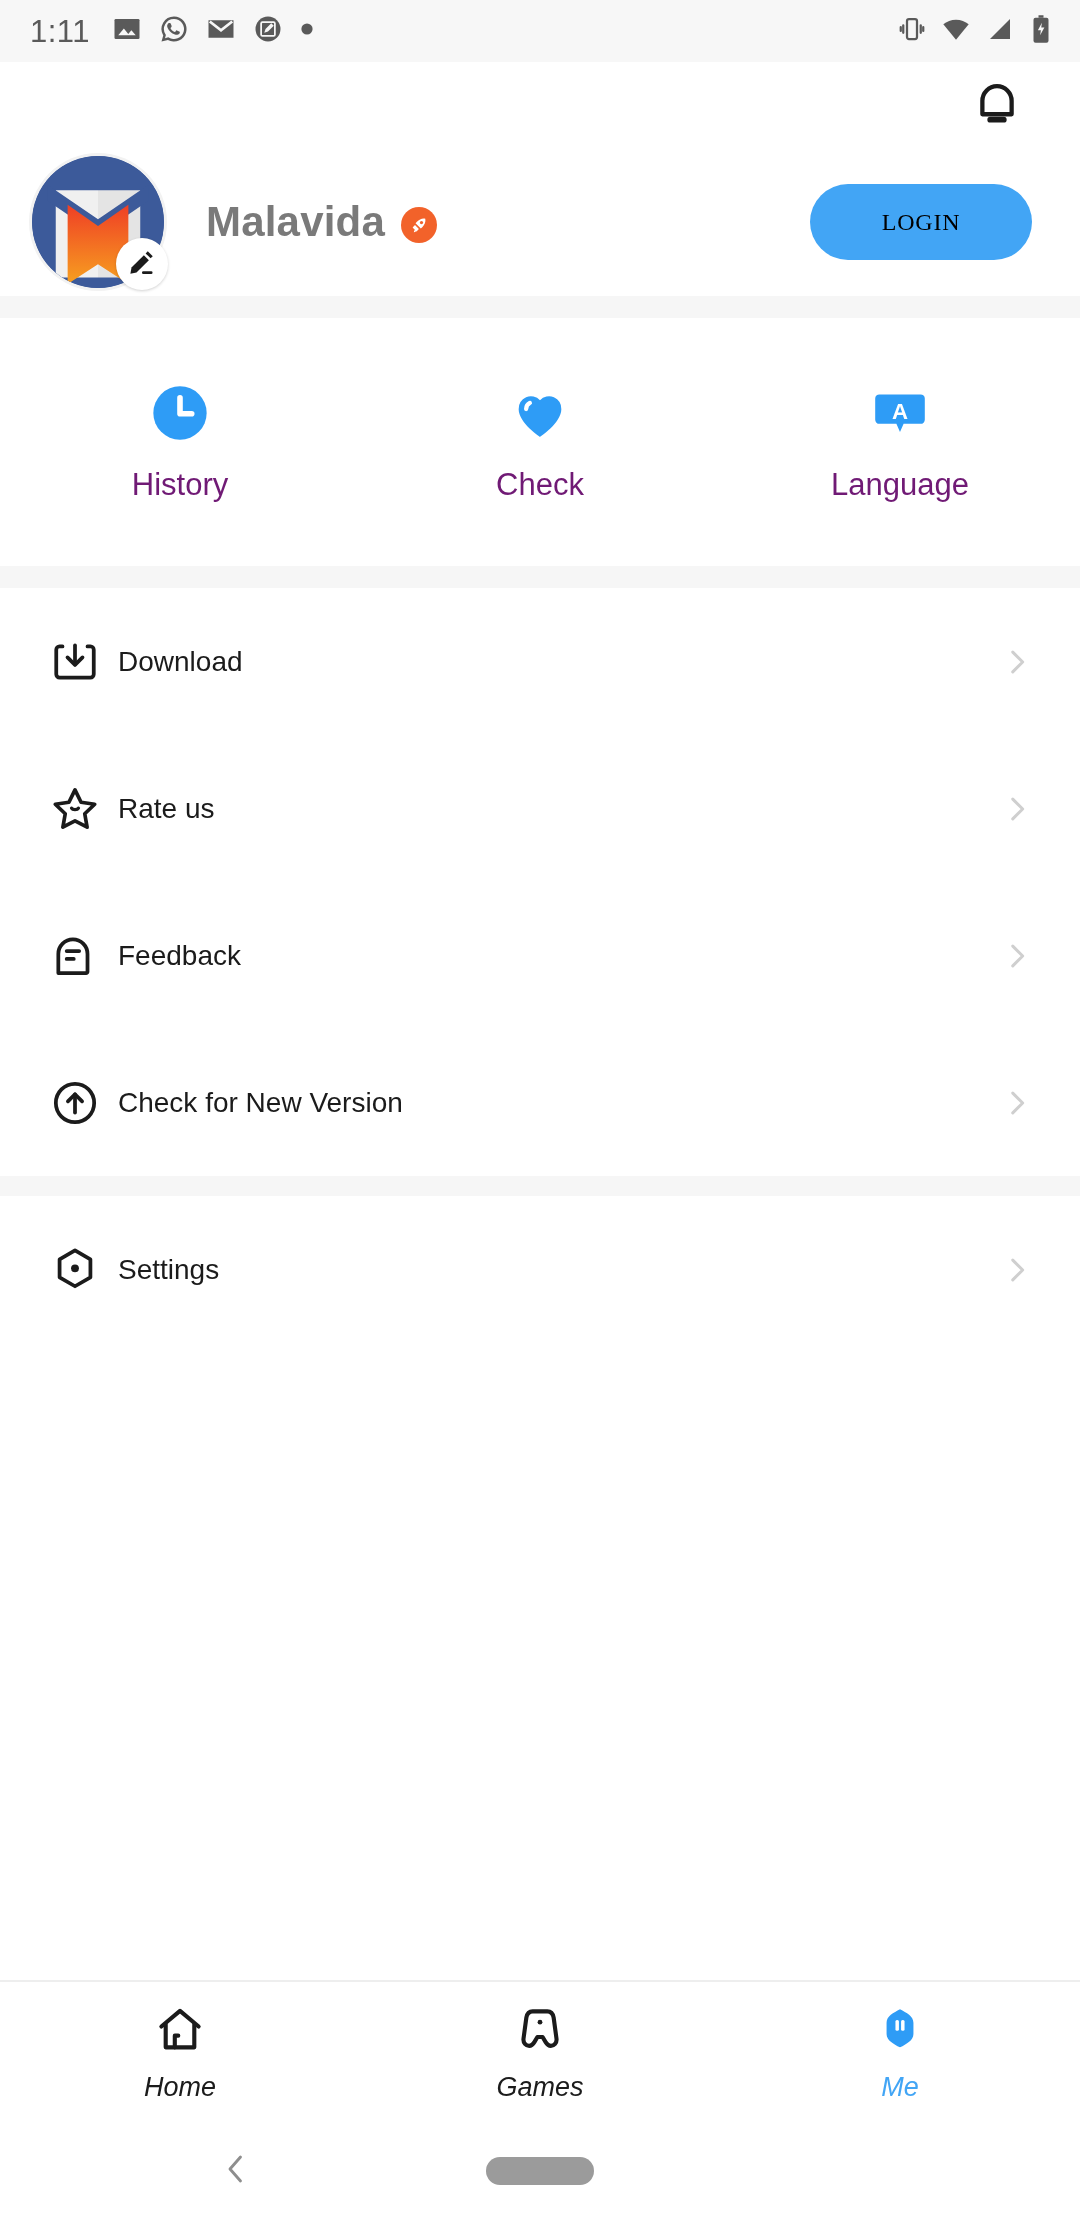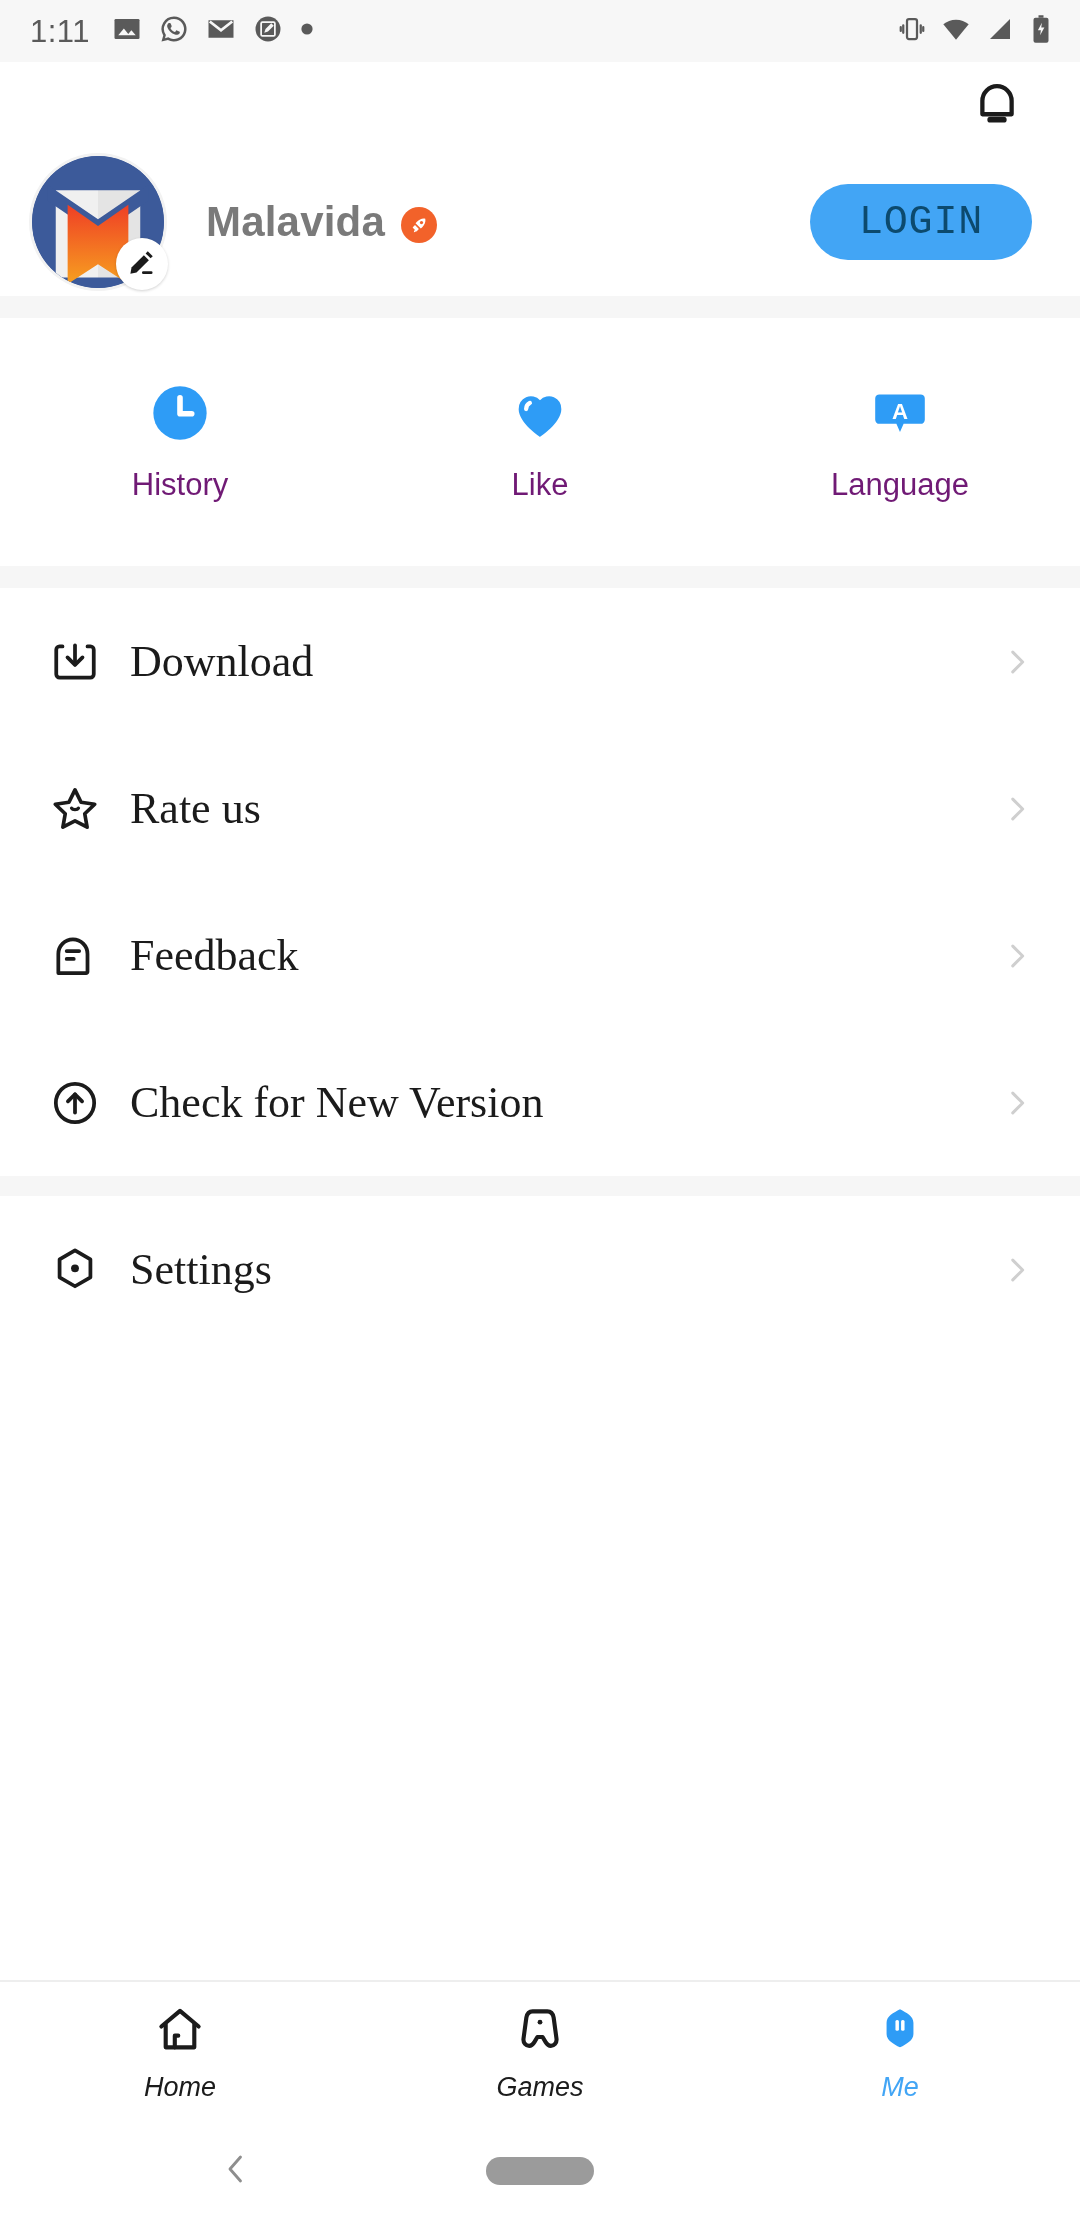--- a/index.html
+++ b/index.html
@@ -59,22 +59,22 @@
   .profile-name { font-size: 42px; font-weight: bold; color: #7a7a7a; letter-spacing: .2px; }
   .rocket-badge {
     width: 36px; height: 36px; border-radius: 50%;
     background:#f2622a;
     margin-left: 16px; position: relative; top: 3px;
     display:flex; align-items:center; justify-content:center;
   }
   .login-btn {
     width: 222px; height: 76px; border-radius: 38px;
     background:#42a5f5; border: none;
-    color:#0c4a6e; font-size: 40px; letter-spacing: .8px;
-    font-family: Liberation Mono, monospace;
+    color:#000000; font-size: 24px; letter-spacing: .8px;
+    font-family: Liberation Serif, serif;
     display:flex; align-items:center; justify-content:center;
     cursor:pointer;
   }
 
   
   .gap { background:#f6f6f6; width:100%; }
   .gap-1 { flex: 0 0 22px; }
   .gap-2 { flex: 0 0 22px; }
   .gap-3 { flex: 0 0 20px; }
 
@@ -96,21 +96,21 @@
 
   
   .menu-block { background:#fff; }
   .menu-row {
     height: 147px;
     display:flex; align-items:center;
     padding: 0 46px 0 48px;
     cursor:pointer;
   }
   .menu-ico { width: 54px; height: 54px; flex:0 0 54px; display:flex; align-items:center; justify-content:center; }
-  .menu-label { font-size: 44px; color: #1b1b1b; margin-left: 28px; flex:1 1 auto;font-family:Liberation Serif, serif; }
+  .menu-label { font-size: 28px; color: #1b1b1b; margin-left: 16px; flex:1 1 auto; }
   .chev { flex: 0 0 auto; display:flex; align-items:center; }
 
   .filler { flex: 1 1 auto; background:#ffffff; }
 
   
   .bottomnav {
     flex: 0 0 142px;
     background:#ffffff;
     border-top: 2px solid #eeeeee;
     display:flex; align-items:center;
@@ -270,21 +270,21 @@
       <span class="quick-label">History</span>
     </div>
 
     <div class="quick-item">
       <span class="quick-icon">
         <svg width="64" height="64" viewBox="0 0 24 24">
           <path d="M12 21s-8-5.3-8-10.4A4.6 4.6 0 0112 7.2 4.6 4.6 0 0120 10.6C20 15.7 12 21 12 21z" fill="#2e9cf6"></path>
           <path d="M8.2 8.2a2.6 2.6 0 00-1.4 2.3" fill="none" stroke="#ffffff" stroke-width="1.6" stroke-linecap="round"></path>
         </svg>
       </span>
-      <span class="quick-label">Like</span>
+      <span class="quick-label">Check</span>
     </div>
 
     <div class="quick-item">
       <span class="quick-icon">
         <svg width="62" height="64" viewBox="0 0 24 24">
           <path d="M4 4.8h16a1.6 1.6 0 011.6 1.6v8.2a1.6 1.6 0 01-1.6 1.6h-6.6L12 19.4l-1.4-3.2H4a1.6 1.6 0 01-1.6-1.6V6.4A1.6 1.6 0 014 4.8z" fill="#2e9cf6"></path>
           <text x="12" y="14.3" font-family="Liberation Sans, sans-serif" font-size="8.6" font-weight="bold" fill="#ffffff" text-anchor="middle">A</text>
         </svg>
       </span>
       <span class="quick-label">Language</span>

